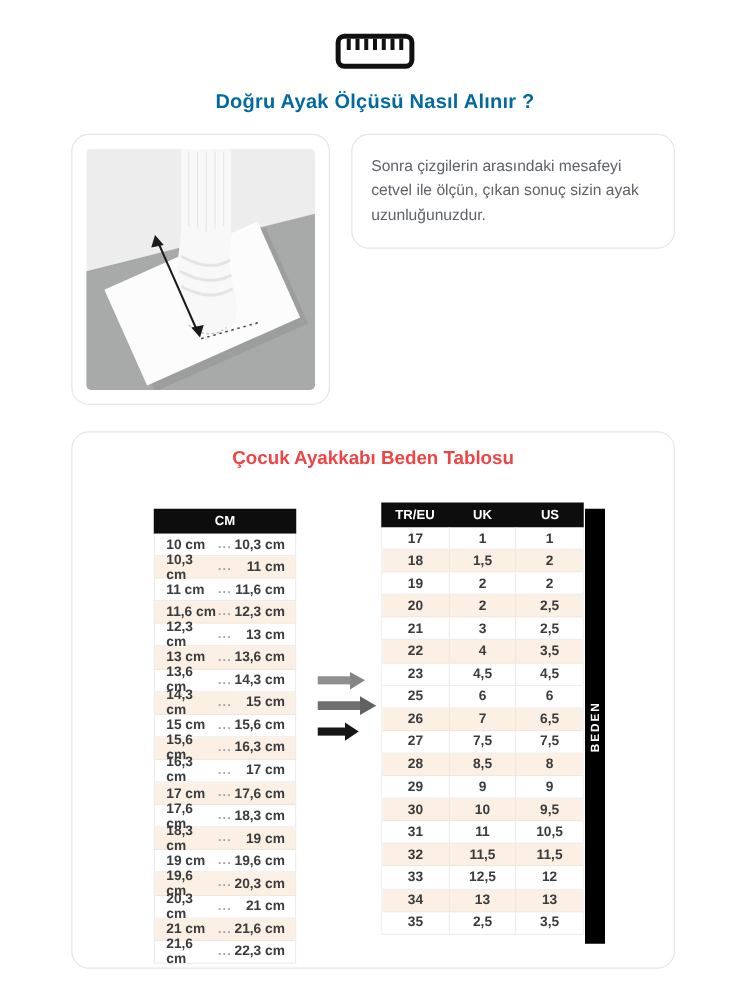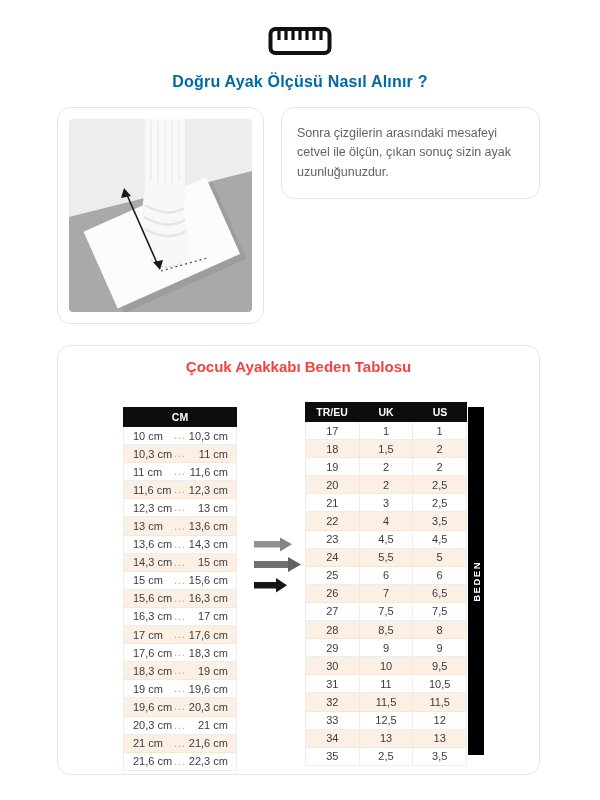--- a/index.html
+++ b/index.html
@@ -19,21 +19,21 @@
   .note-col{flex:1;display:flex;flex-direction:column;gap:12px;}
   .note-card{border:1px solid var(--cardb);border-radius:14px;padding:13px 15px;font-size:12.5px;line-height:1.55;color:var(--body);}
   .note-card.first{height:111px;}
   .note-card.second{height:92px;display:flex;align-items:center;}
 
   .chart-card{margin:21px 60px 0 57px;width:483px;height:430px;border:1px solid var(--cardb);border-radius:14px;position:relative;}
   h2.chart-title{text-align:center;margin-top:12px;font-size:15px;font-weight:bold;color:#ef4444;}
   .tables{position:absolute;left:0;top:45px;width:100%;height:364px;}
 
   .thead{background:var(--hdr);color:var(--hdrtx);font-size:10.5px;font-weight:bold;height:20px;display:flex;align-items:center;}
-  .trow{height:18.1px;display:flex;align-items:center;font-size:11px;font-weight:normal;color:#3a3c3f;background:#fff;border-bottom:1px solid var(--rowb);}
+  .trow{height:18.1px;display:flex;align-items:center;font-size:11px;font-weight:bold;color:#3a3c3f;background:#fff;border-bottom:1px solid var(--rowb);}
   .trow.alt{background:var(--stripe);border-bottom-color:#f3e7d9;}
 
   .cm-table{position:absolute;left:65px;top:16px;width:114px;}
   .cm-body{border-left:1px solid var(--rowb);border-right:1px solid var(--rowb);}
   .cm-table .thead{justify-content:center;}
   .cm-table .c1{width:44%;text-align:left;padding-left:9px;}
   .cm-table .dots{width:12%;text-align:center;color:var(--dots);font-size:10px;letter-spacing:1px;}
   .cm-table .c2{width:44%;text-align:right;padding-right:8px;}
 
   .size-table{position:absolute;left:247px;top:11px;width:162px;}
@@ -256,25 +256,20 @@
           <div class="trow alt">
             <span class="cell">22</span>
             <span class="cell">4</span>
             <span class="cell">3,5</span>
           </div>
           <div class="trow">
             <span class="cell">23</span>
             <span class="cell">4,5</span>
             <span class="cell">4,5</span>
           </div>
-          <div class="trow alt">
-            <span class="cell">24</span>
-            <span class="cell">5,5</span>
-            <span class="cell">5</span>
-          </div>
           <div class="trow">
             <span class="cell">25</span>
             <span class="cell">6</span>
             <span class="cell">6</span>
           </div>
           <div class="trow alt">
             <span class="cell">26</span>
             <span class="cell">7</span>
             <span class="cell">6,5</span>
           </div>

